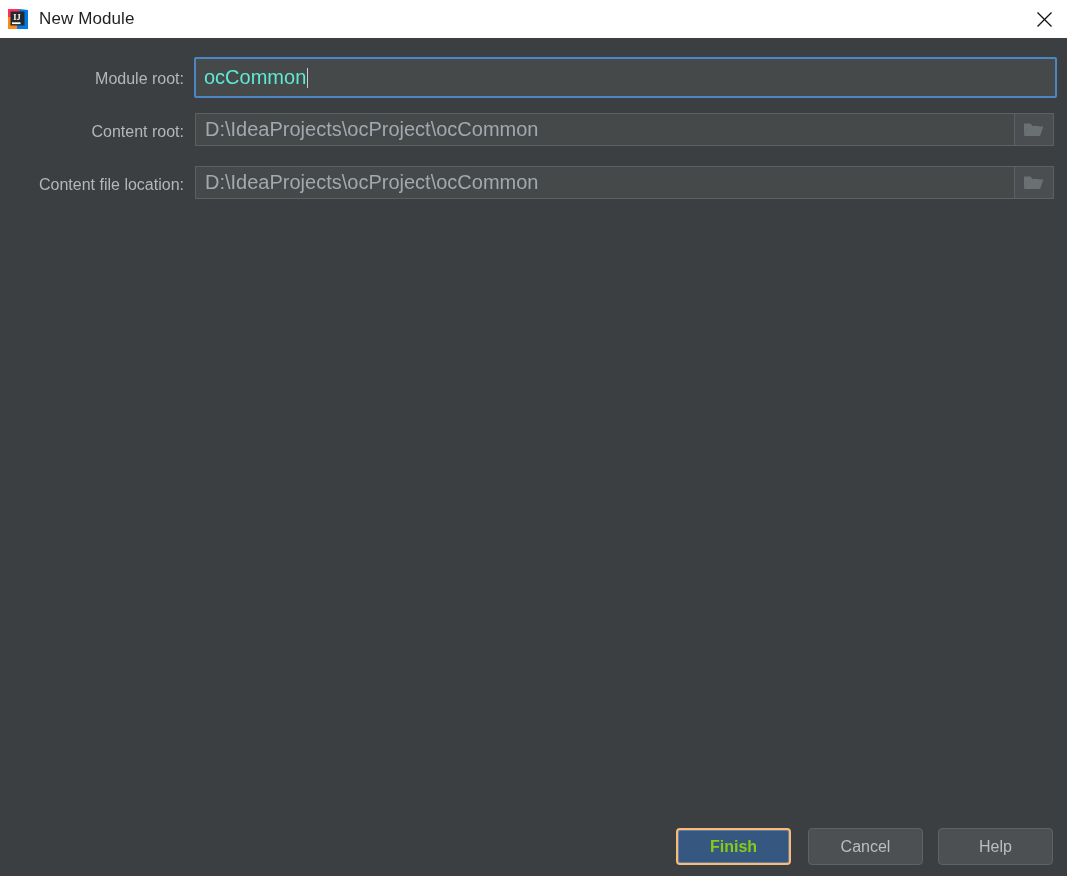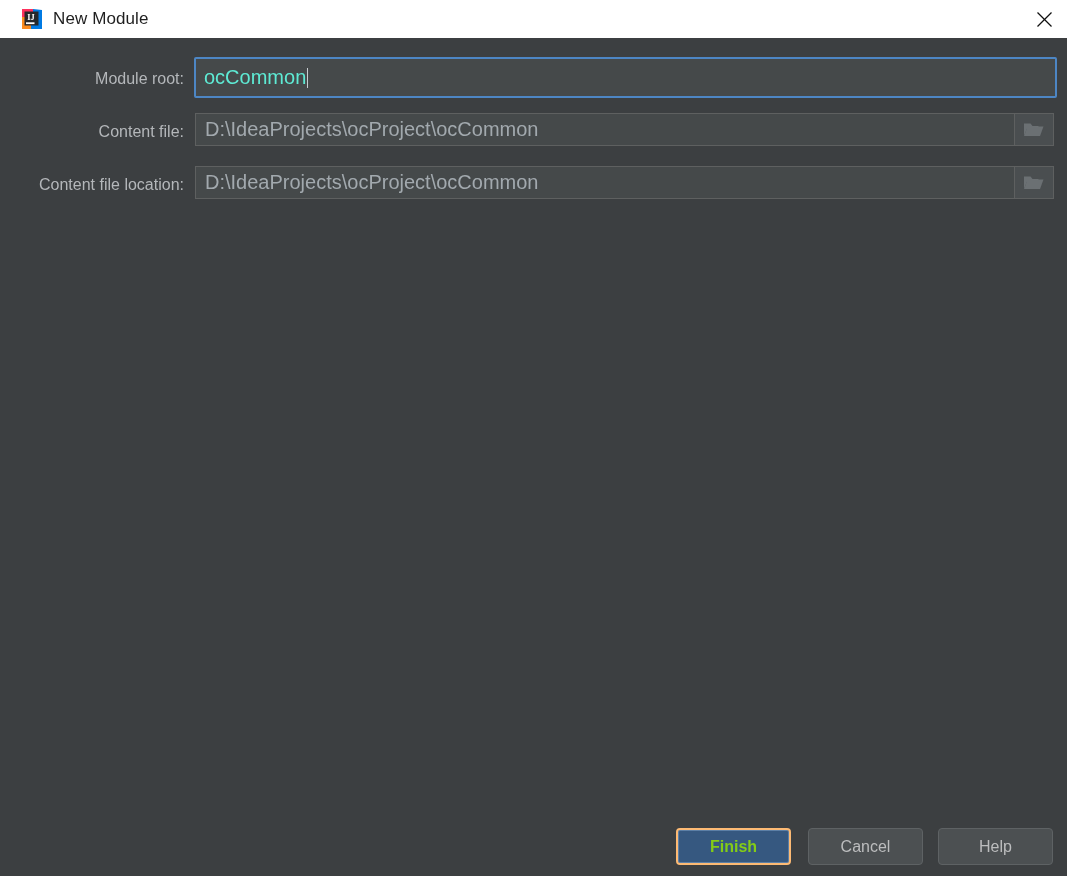--- a/index.html
+++ b/index.html
@@ -29,21 +29,21 @@
     width: 1067px;
     height: 38px;
     background: #ffffff;
     display: flex;
     align-items: center;
   }
   #app-logo {
     position: relative;
     width: 22px;
     height: 22px;
-    margin-left: 21px;
+    margin-left: 7px;
     flex: 0 0 auto;
   }
   #app-logo svg { display: block; }
 
   #title-text {
     margin-left: 10px;
     font-size: 17px;
     color: #1f1f1f;
     letter-spacing: 0.1px;
     white-space: nowrap;
@@ -202,21 +202,21 @@
 
   <div class="form-row" style="top:59px;">
     <div class="row-label">Module root:</div>
   </div>
   <div id="module-name-field">
     <span id="module-name-value">ocCommon</span>
     <span id="module-name-caret"></span>
   </div>
 
   <div class="form-row" style="top:112px;">
-    <div class="row-label">Content file:</div>
+    <div class="row-label">Content root:</div>
   </div>
   <div class="path-field" style="left:195px; top:113px;">D:\IdeaProjects\ocProject\ocCommon</div>
   <div class="browse-button" style="left:1015px; top:113px;">
     <span>
       <svg width="22" height="18" viewBox="0 0 22 18">
         <path d="M1 15 L4.5 5.5 L20.5 5.5 L17 15 Z" fill="#6b7073"></path>
         <path d="M1 15 L1 2.5 L7.5 2.5 L9.5 5 L15.5 5 L15.5 7 L4.2 7 Z" fill="#6b7073"></path>
       </svg>
     </span>
   </div>

